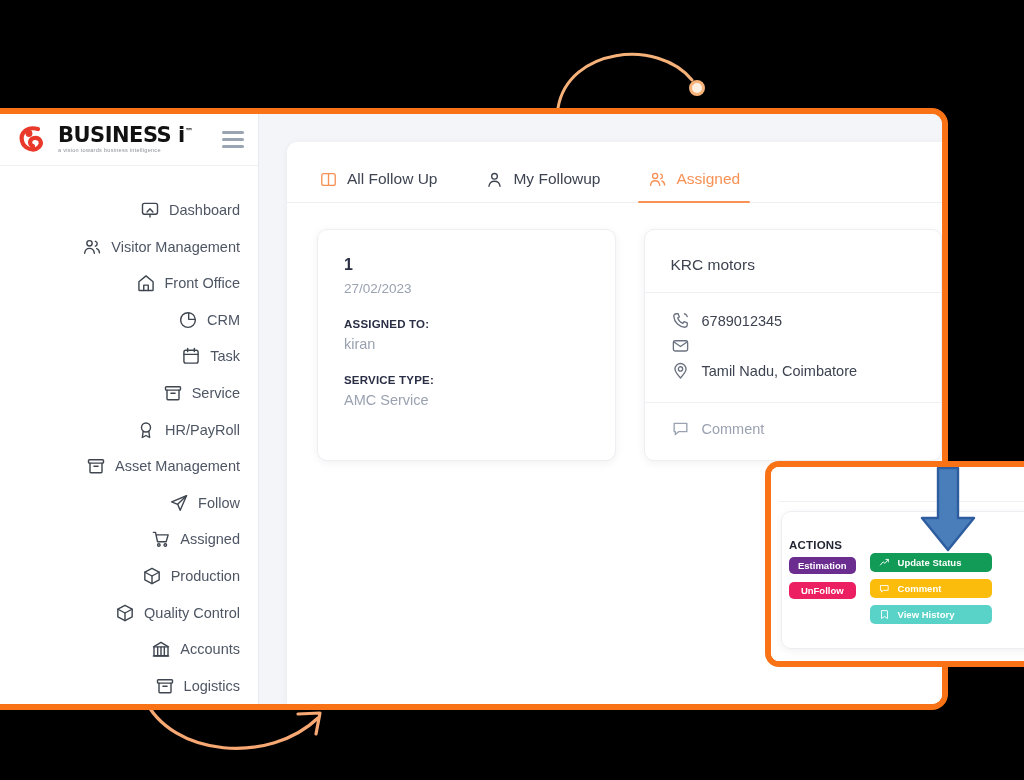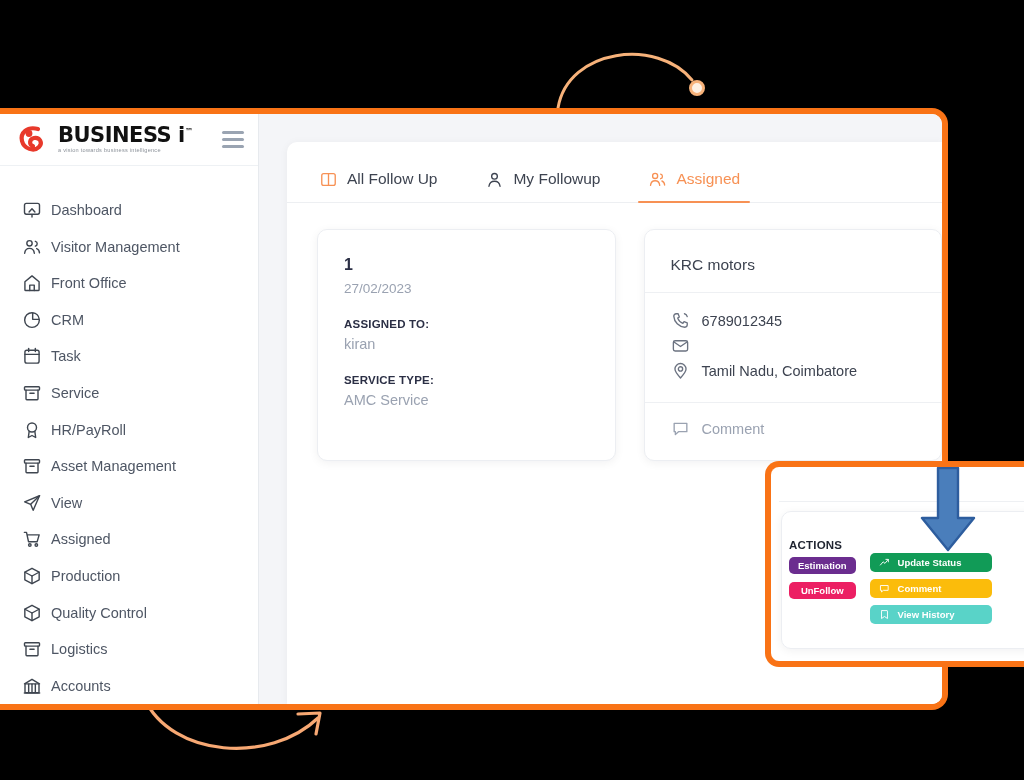--- a/index.html
+++ b/index.html
@@ -60,21 +60,21 @@
   #hamburger-button {
     flex: 0 0 auto; width: 22px; display: flex; flex-direction: column; gap: 4px;
     cursor: pointer;
   }
   #hamburger-button i { display: block; height: 3px; background: #9aa4b2; border-radius: 2px; }
 
   #nav-list { padding-top: 26px; }
   .nav-item {
     display: flex; align-items: center; gap: 9px;
     padding: 0 18px 0 22px; height: 36.6px;
-    cursor: pointer; color: #5d6572;
+    cursor: pointer; color: #5d6572; justify-content: flex-end;
   }
   .nav-item .nav-icon { flex: 0 0 20px; width: 20px; height: 20px; color: #3f4650; display:block; }
   .nav-item .nav-label { font-size: 14.5px; color: #4e5664; white-space: nowrap; }
 
   
   #content-area {
     flex: 1 1 auto; background: #f4f5f8; position: relative;
     padding: 28px 0 0 28px; overflow: hidden;
   }
   #content-panel {
@@ -131,21 +131,21 @@
   
   #actions-popup {
     position: absolute; left: 765px; top: 461px;
     width: 259px; height: 206px;
     background: #ffffff;
     border: 6px solid #f97316;
     border-top-left-radius: 14px; border-bottom-left-radius: 14px;
     border-right: none;
     overflow: hidden;
   }
-  #popup-inner { position: relative; width: 100%; height: 100%; background:#fff;border-radius:26px; }
+  #popup-inner { position: relative; width: 100%; height: 100%; background:#fff; }
   #popup-topline { position: absolute; left: 8px; right: 0; top: 34px; height: 1px; background: #eef0f3; }
   #popup-card {
     position: absolute; left: 10px; top: 44px; right: -14px; bottom: 12px;
     background: #ffffff; border: 1px solid #eceef2; border-radius: 10px;
     box-shadow: 0 2px 10px rgba(16,24,40,.06);
   }
   #popup-body { position: absolute; left: 18px; top: 72px; display: flex; gap: 14px; }
   #actions-left { display: flex; flex-direction: column; }
   #actions-heading {
     font-size: 11.5px; font-weight: 700; color: #1f2430; letter-spacing: .2px;
@@ -265,21 +265,21 @@
               <path d="M4.8 8.5 V19 A1 1 0 0 0 5.8 20 H18.2 A1 1 0 0 0 19.2 19 V8.5"></path>
               <path d="M9.5 12.3 H14.5"></path>
             </svg>
             <span class="nav-label">Asset Management</span>
           </div>
           <div class="nav-item">
             <svg viewBox="0 0 24 24" fill="none" stroke="currentColor" stroke-width="1.7" stroke-linecap="round" stroke-linejoin="round" class="nav-icon">
               <path d="M21 3.3 L3.2 10.6 L10.4 13.6 L13.4 20.8 Z"></path>
               <path d="M10.4 13.6 L21 3.3"></path>
             </svg>
-            <span class="nav-label">View</span>
+            <span class="nav-label">Follow</span>
           </div>
           <div class="nav-item">
             <svg viewBox="0 0 24 24" fill="none" stroke="currentColor" stroke-width="1.7" stroke-linecap="round" stroke-linejoin="round" class="nav-icon">
               <path d="M2.8 4 H5.4 L7.8 15.2 H18.2 L20.6 7 H6.2"></path>
               <circle cx="9.4" cy="19.2" r="1.5"></circle>
               <circle cx="17.2" cy="19.2" r="1.5"></circle>
             </svg>
             <span class="nav-label">Assigned</span>
           </div>
           <div class="nav-item">
@@ -290,39 +290,39 @@
             </svg>
             <span class="nav-label">Production</span>
           </div>
           <div class="nav-item">
             <svg viewBox="0 0 24 24" fill="none" stroke="currentColor" stroke-width="1.7" stroke-linecap="round" stroke-linejoin="round" class="nav-icon">
               <path d="M12 2.8 L20.6 7.4 V16.6 L12 21.2 L3.4 16.6 V7.4 Z"></path>
               <path d="M3.6 7.5 L12 12 L20.4 7.5"></path>
               <path d="M12 12 V21.1"></path>
             </svg>
             <span class="nav-label">Quality Control</span>
-          </div>
-          <div class="nav-item">
-            <svg viewBox="0 0 24 24" fill="none" stroke="currentColor" stroke-width="1.7" stroke-linecap="round" stroke-linejoin="round" class="nav-icon">
-              <rect x="3" y="4.5" width="18" height="4" rx="1"></rect>
-              <path d="M4.8 8.5 V19 A1 1 0 0 0 5.8 20 H18.2 A1 1 0 0 0 19.2 19 V8.5"></path>
-              <path d="M9.5 12.3 H14.5"></path>
-            </svg>
-            <span class="nav-label">Logistics</span>
           </div>
           <div class="nav-item">
             <svg viewBox="0 0 24 24" fill="none" stroke="currentColor" stroke-width="1.7" stroke-linecap="round" stroke-linejoin="round" class="nav-icon">
               <path d="M3 9.4 L12 4 L21 9.4"></path>
               <rect x="3.6" y="9.4" width="16.8" height="10.6" rx="1"></rect>
               <path d="M8 9.8 V19.6"></path>
               <path d="M12 9.8 V19.6"></path>
               <path d="M16 9.8 V19.6"></path>
               <path d="M2.8 20.4 H21.2"></path>
             </svg>
             <span class="nav-label">Accounts</span>
+          </div>
+          <div class="nav-item">
+            <svg viewBox="0 0 24 24" fill="none" stroke="currentColor" stroke-width="1.7" stroke-linecap="round" stroke-linejoin="round" class="nav-icon">
+              <rect x="3" y="4.5" width="18" height="4" rx="1"></rect>
+              <path d="M4.8 8.5 V19 A1 1 0 0 0 5.8 20 H18.2 A1 1 0 0 0 19.2 19 V8.5"></path>
+              <path d="M9.5 12.3 H14.5"></path>
+            </svg>
+            <span class="nav-label">Logistics</span>
           </div>
         </nav>
     </aside>
 
     <main id="content-area">
       <div id="content-panel">
 
         <div id="tab-bar">
             <div class="tab">
               <svg viewBox="0 0 24 24" fill="none" stroke="#f79154" stroke-width="1.7" stroke-linecap="round" stroke-linejoin="round" class="tab-icon">

